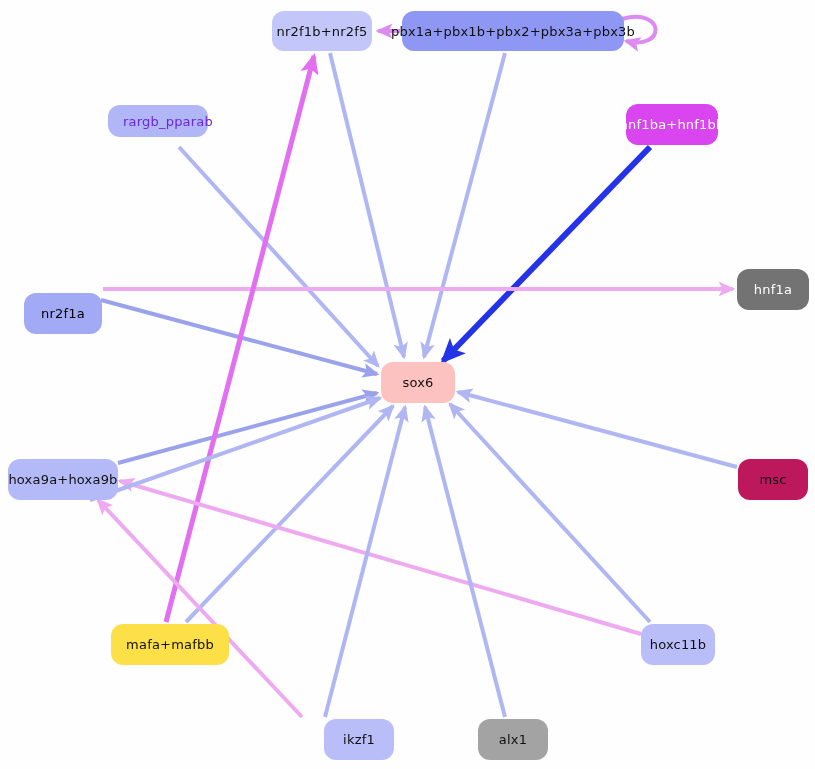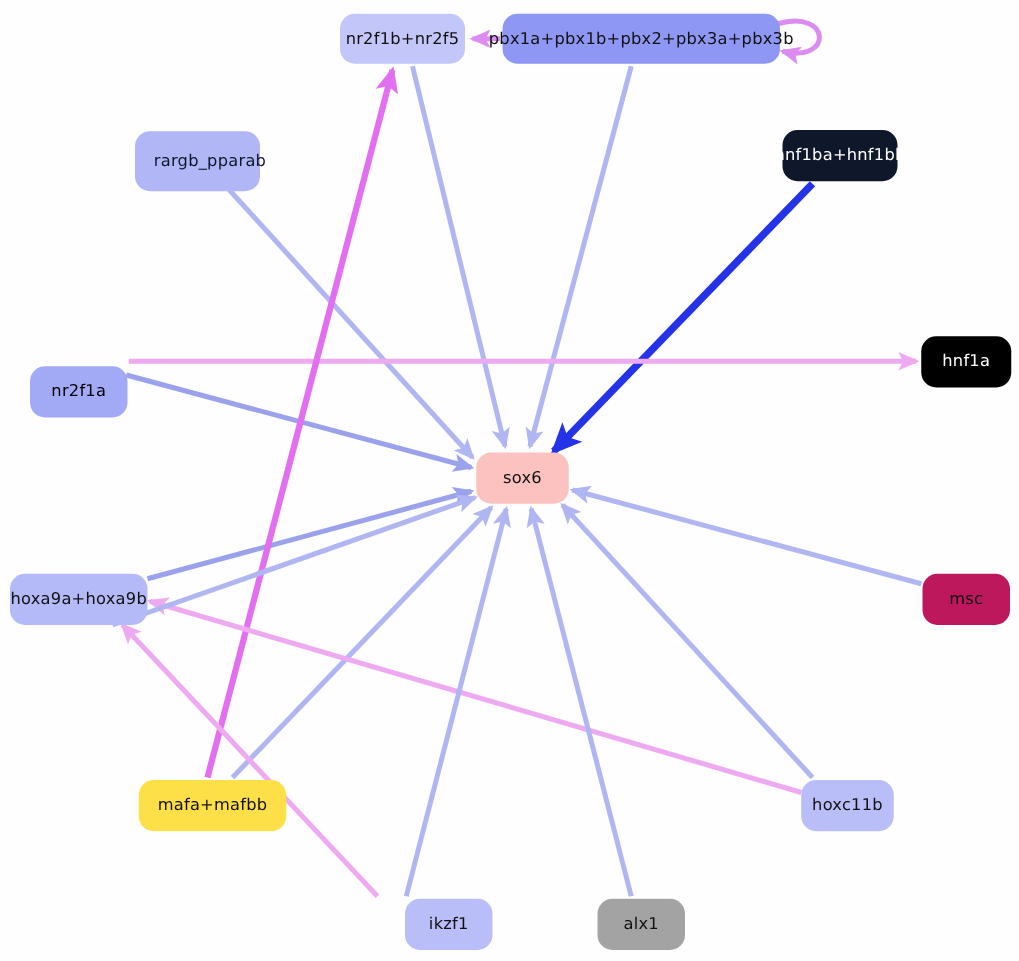--- a/index.html
+++ b/index.html
@@ -86,30 +86,30 @@
       <line x1="505" y1="717" x2="425" y2="407" stroke="#b0b6f2" stroke-width="4" stroke-linecap="butt" marker-end="url(#ahb0b6f2)"></line>
       <line x1="90" y1="500" x2="380" y2="398" stroke="#b0b6f2" stroke-width="4" stroke-linecap="butt" marker-end="url(#ahb0b6f2)"></line>
     </svg>
   <div id="node-layer">
       <div class="node" style="left: 272px; top: 11px; width: 100px; height: 40px; background: rgb(195, 198, 249); color: rgb(17, 17, 17);">
         <span class="node-label">nr2f1b+nr2f5</span>
       </div>
       <div class="node" style="left: 402px; top: 11px; width: 222px; height: 40px; background: rgb(143, 151, 244); color: rgb(17, 17, 17);">
         <span class="node-label">pbx1a+pbx1b+pbx2+pbx3a+pbx3b</span>
       </div>
-      <div class="node" style="left: 108px; top: 105px; width: 100px; height: 48px; background: rgb(176, 182, 246); color: #0f172a; padding-left: 20px;">
+      <div class="node" style="left: 108px; top: 105px; width: 100px; height: 32px; background: rgb(176, 182, 246); color: #6d28d9; padding-left: 20px;">
         <span class="node-label">rargb_pparab</span>
       </div>
-      <div class="node" style="left: 626px; top: 104px; width: 92px; height: 41px; background: #0f172a; color: rgb(255, 255, 255);">
+      <div class="node" style="left: 626px; top: 104px; width: 92px; height: 41px; background: #d946ef; color: rgb(255, 255, 255);">
         <span class="node-label">hnf1ba+hnf1bb</span>
       </div>
       <div class="node" style="left: 24px; top: 269px; width: 78px; height: 41px; background: rgb(163, 170, 245); color: #000000; margin-top: 24px;">
         <span class="node-label">nr2f1a</span>
       </div>
-      <div class="node" style="left: 737px; top: 269px; width: 72px; height: 41px; background: #000000; color: rgb(255, 255, 255);">
+      <div class="node" style="left: 737px; top: 269px; width: 72px; height: 41px; background: #737373; color: rgb(255, 255, 255);">
         <span class="node-label">hnf1a</span>
       </div>
       <div class="node" style="left: 381px; top: 362px; width: 74px; height: 41px; background: rgb(251, 194, 191); color: rgb(17, 17, 17);">
         <span class="node-label">sox6</span>
       </div>
       <div class="node" style="left: 8px; top: 459px; width: 110px; height: 41px; background: rgb(180, 185, 247); color: rgb(17, 17, 17); text-align: center;">
         <span class="node-label">hoxa9a+hoxa9b</span>
       </div>
       <div class="node" style="left: 738px; top: 459px; width: 70px; height: 41px; background: #be185d; color: rgb(17, 17, 17);">
         <span class="node-label">msc</span>

